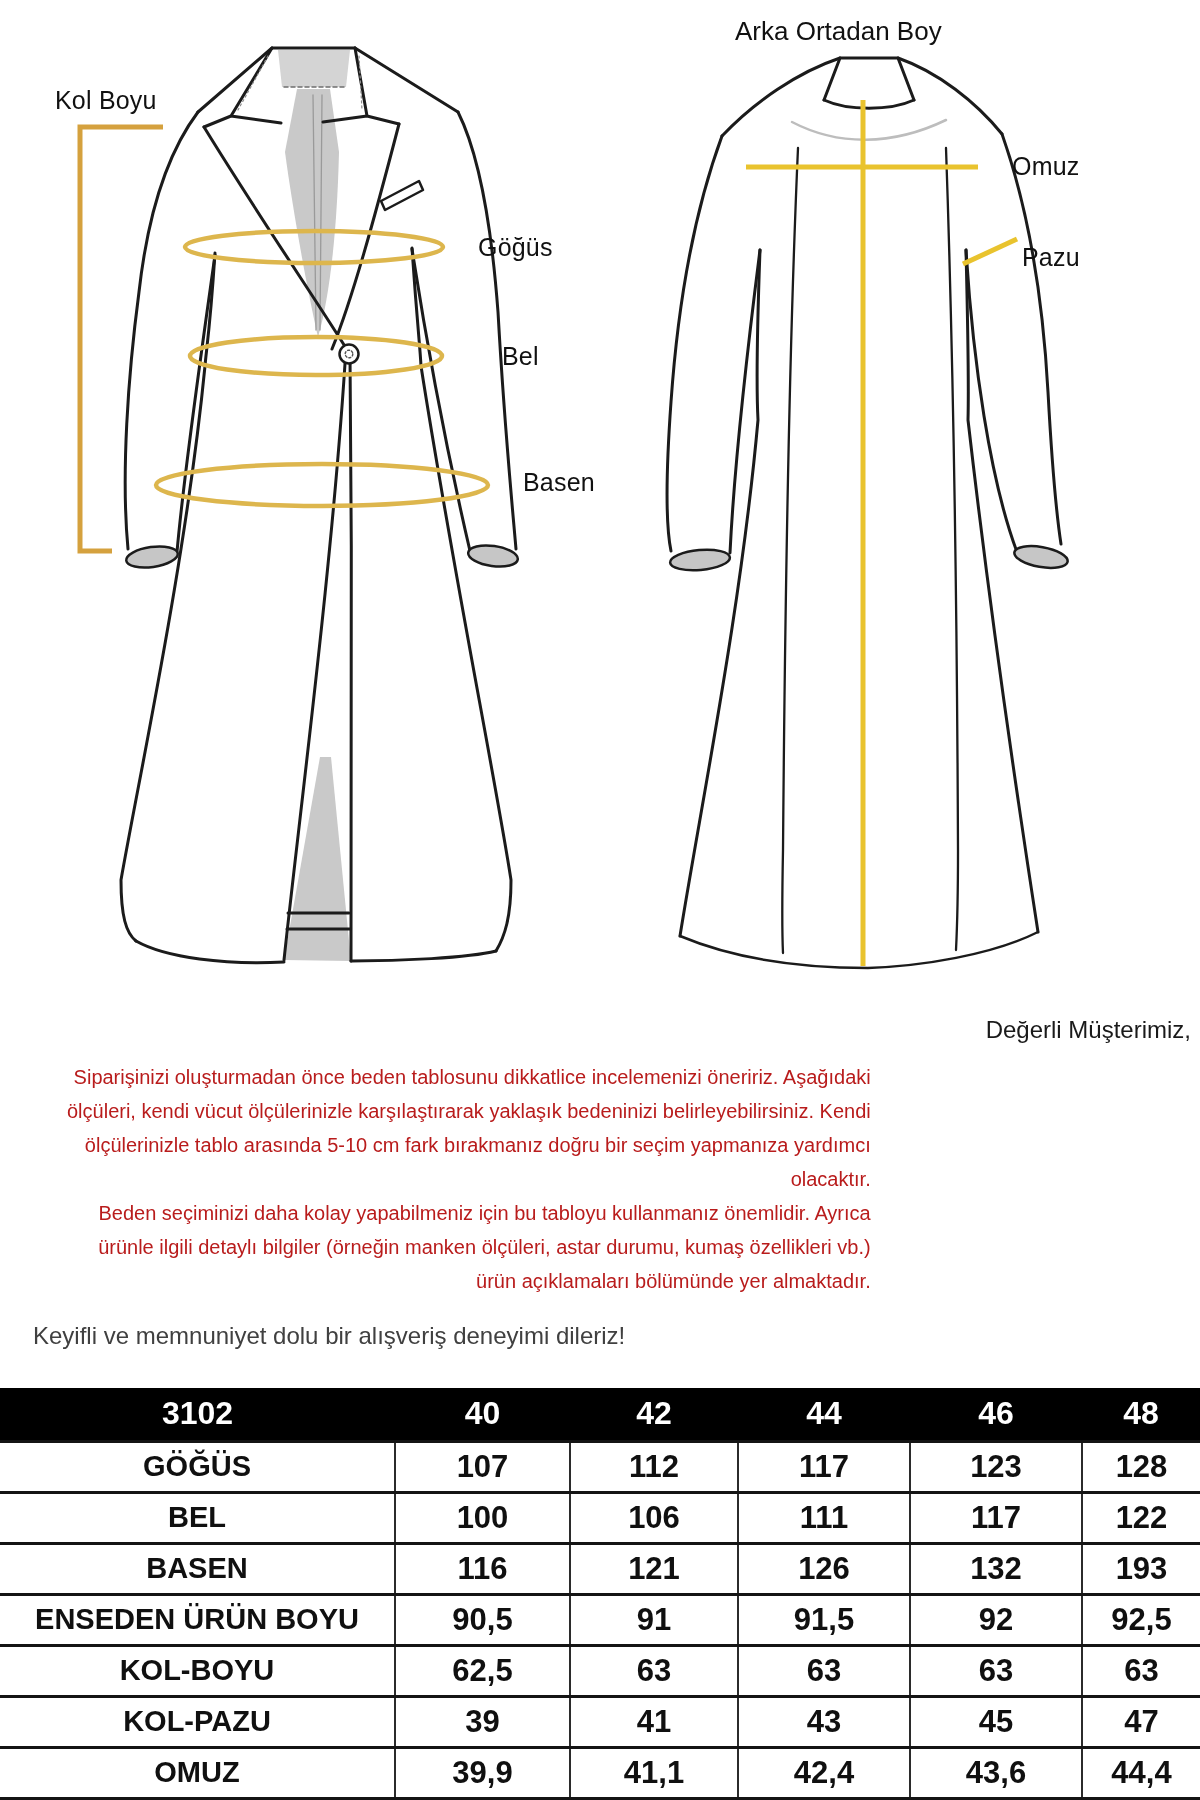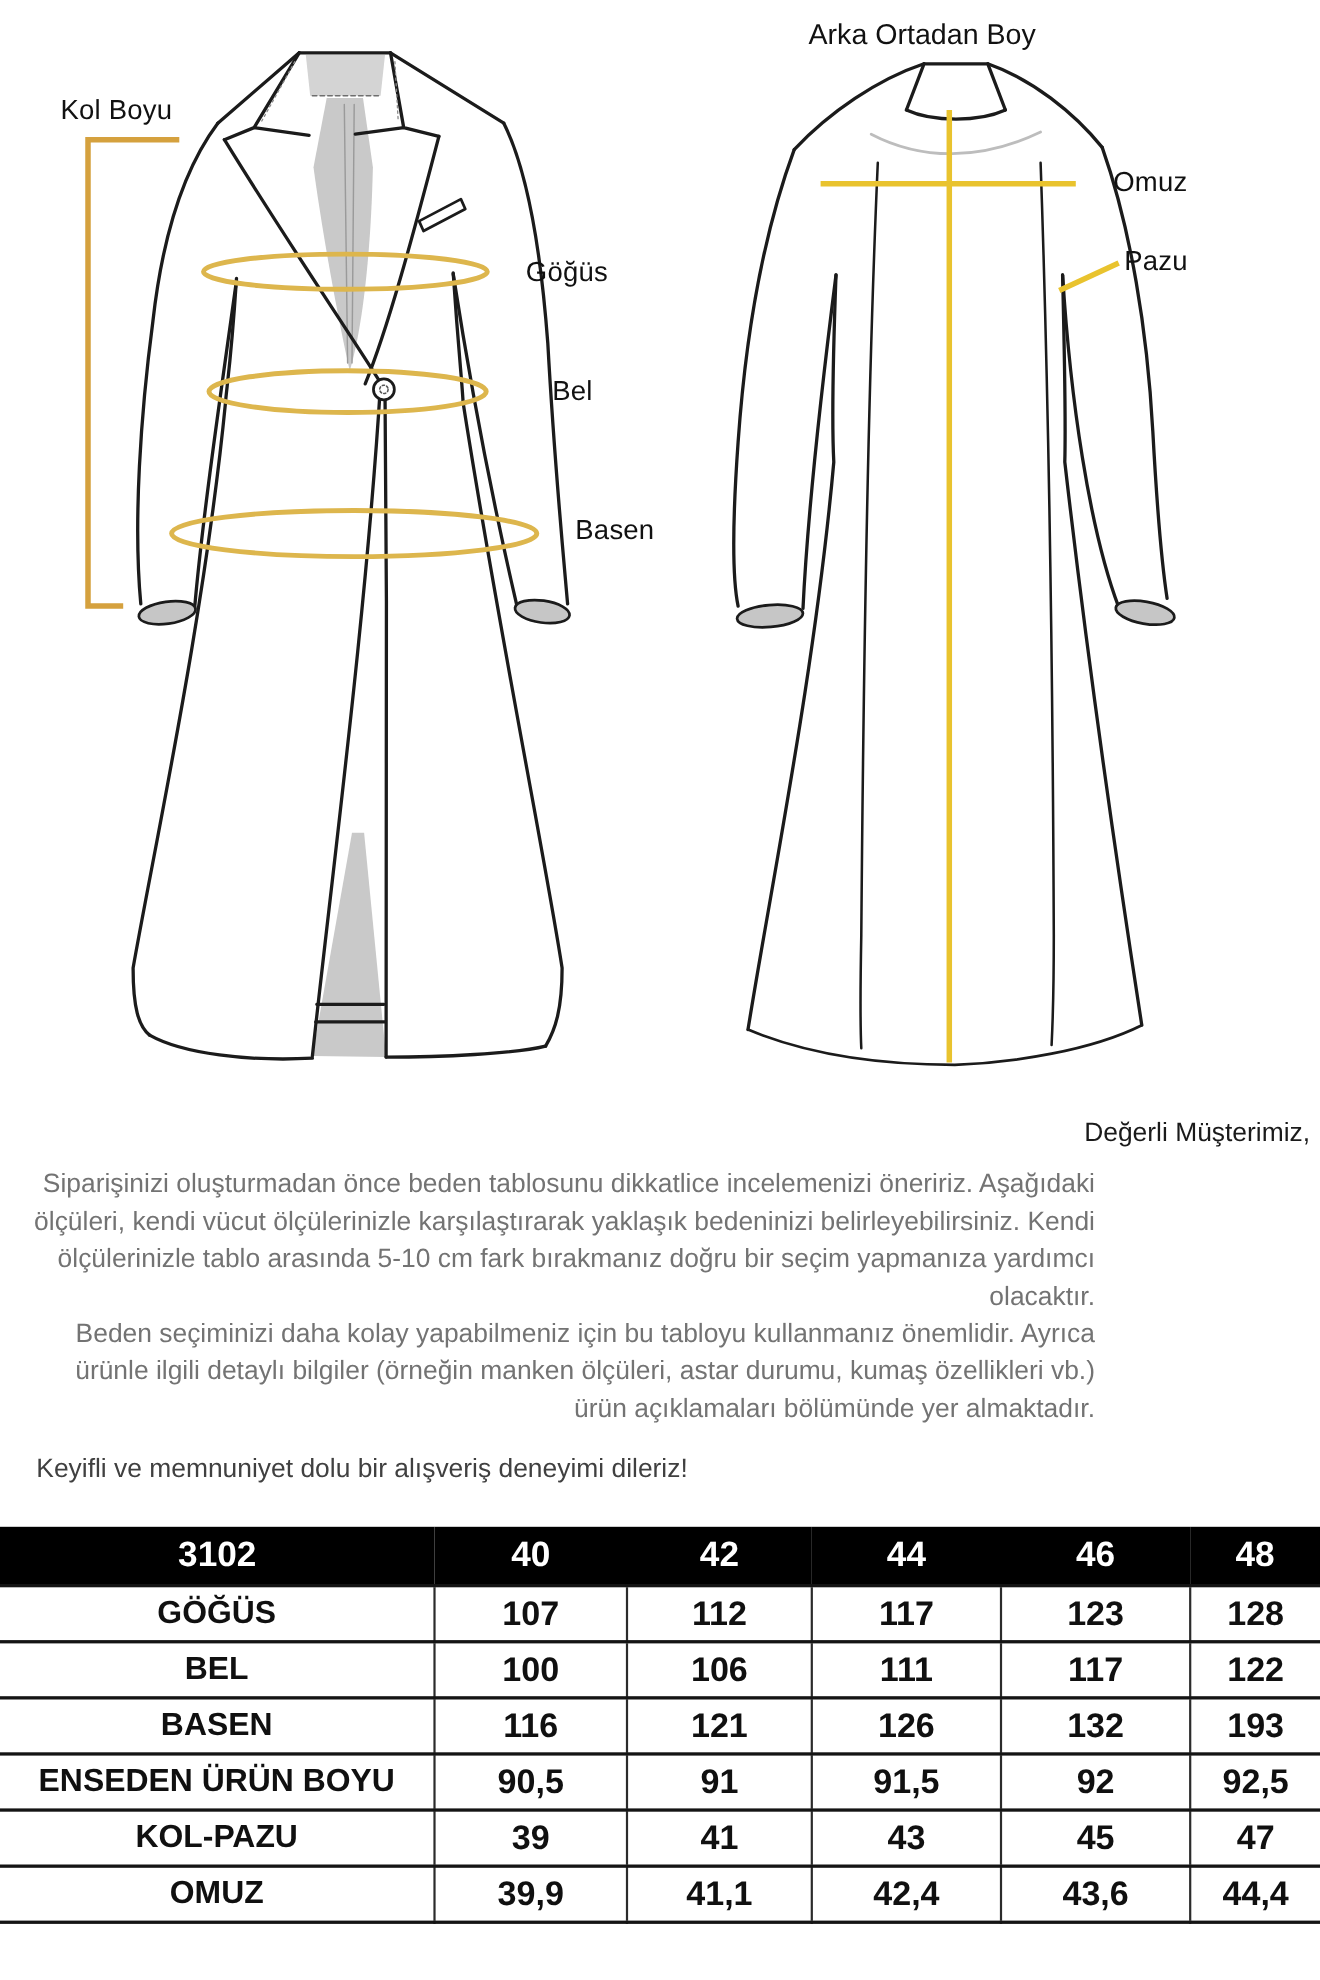--- a/index.html
+++ b/index.html
@@ -4,21 +4,21 @@
 <style>
   * { margin:0; padding:0; box-sizing:border-box; }
   body { background:#fff; font-family:"Liberation Sans", sans-serif; }
   .canvas { position:relative; width:1200px; height:1800px; background:#ffffff; overflow:hidden; color:#161616; }
   svg.diagram { position:absolute; left:0; top:0; }
   .dlabel { position:absolute; font-size:25px; color:#111; white-space:nowrap; letter-spacing:0.2px; }
   .dtitle { position:absolute; font-size:26px; color:#111; white-space:nowrap; }
   .intro { position:absolute; left:31px; top:1016px; width:1160px;text-align:right; }
   .intro-heading { font-size:24px; color:#1a1a1a; }
   .intro-lines { position:absolute; left:0; top:44px; }
-  .tline { font-size:24px; line-height:34px; color:#737373; white-space:nowrap; }
+  .tline { font-size:20px; line-height:34px; color:#b91c1c; white-space:nowrap;margin-left:36px; }
   .closing { position:absolute; left:33px; top:1322px; font-size:24px; color:#404040; white-space:nowrap; }
   table.sizes { position:absolute; left:0; top:1388px; width:1200px; border-collapse:collapse; table-layout:fixed; border-bottom:3px solid #141414; }
   table.sizes thead tr { height:53px; background:#000; }
   table.sizes thead th { color:#fff; font-size:32px; font-weight:bold; text-align:center; vertical-align:middle;margin-top:47px; }
   table.sizes tbody tr { height:51px; border-top:3px solid #141414; background:#fff; }
   table.sizes tbody td { font-size:31px; font-weight:bold; text-align:center; vertical-align:middle; color:#101010; }
   table.sizes tbody td.rowlabel { font-size:29px; }
   table.sizes tbody td + td { border-left:2px solid #2b2b2b; }
 </style>
 </head>
@@ -107,21 +107,21 @@
       <path d="M963,264 L1017,239" stroke="#E9C32E" stroke-width="5"></path>
     </g>
   </svg>
 
   <div class="dlabel" style="left:55px;  top:86px;">Kol Boyu</div>
   <div class="dtitle" style="left:735px; top:16px; width:270px; text-align:left;">Arka Ortadan Boy</div>
   <div class="dlabel" style="left:478px; top:233px;">Göğüs</div>
   <div class="dlabel" style="left:502px; top:342px;">Bel</div>
   <div class="dlabel" style="left:523px; top:468px;">Basen</div>
   <div class="dlabel" style="left:1012px; top:152px;">Omuz</div>
-  <div class="dlabel" style="left:1022px; top:223px;">Pazu</div>
+  <div class="dlabel" style="left:1022px; top:243px;">Pazu</div>
 
   <div class="intro">
     <div class="intro-heading">Değerli Müşterimiz,</div>
     <div class="intro-lines">
       <div class="tline">Siparişinizi oluşturmadan önce beden tablosunu dikkatlice incelemenizi öneririz. Aşağıdaki</div>
       <div class="tline">ölçüleri, kendi vücut ölçülerinizle karşılaştırarak yaklaşık bedeninizi belirleyebilirsiniz. Kendi</div>
       <div class="tline">ölçülerinizle tablo arasında 5-10 cm fark bırakmanız doğru bir seçim yapmanıza yardımcı</div>
       <div class="tline">olacaktır.</div>
       <div class="tline">Beden seçiminizi daha kolay yapabilmeniz için bu tabloyu kullanmanız önemlidir. Ayrıca</div>
       <div class="tline">ürünle ilgili detaylı bilgiler (örneğin manken ölçüleri, astar durumu, kumaş özellikleri vb.)</div>
@@ -176,20 +176,28 @@
       </tr>
       <tr>
         <td class="rowlabel">ENSEDEN ÜRÜN BOYU</td>
         <td>90,5</td>
         <td>91</td>
         <td>91,5</td>
         <td>92</td>
         <td>92,5</td>
       </tr>
       <tr>
+        <td class="rowlabel">KOL-BOYU</td>
+        <td>62,5</td>
+        <td>63</td>
+        <td>63</td>
+        <td>63</td>
+        <td>63</td>
+      </tr>
+      <tr>
         <td class="rowlabel">KOL-PAZU</td>
         <td>39</td>
         <td>41</td>
         <td>43</td>
         <td>45</td>
         <td>47</td>
       </tr>
       <tr>
         <td class="rowlabel">OMUZ</td>
         <td>39,9</td>

